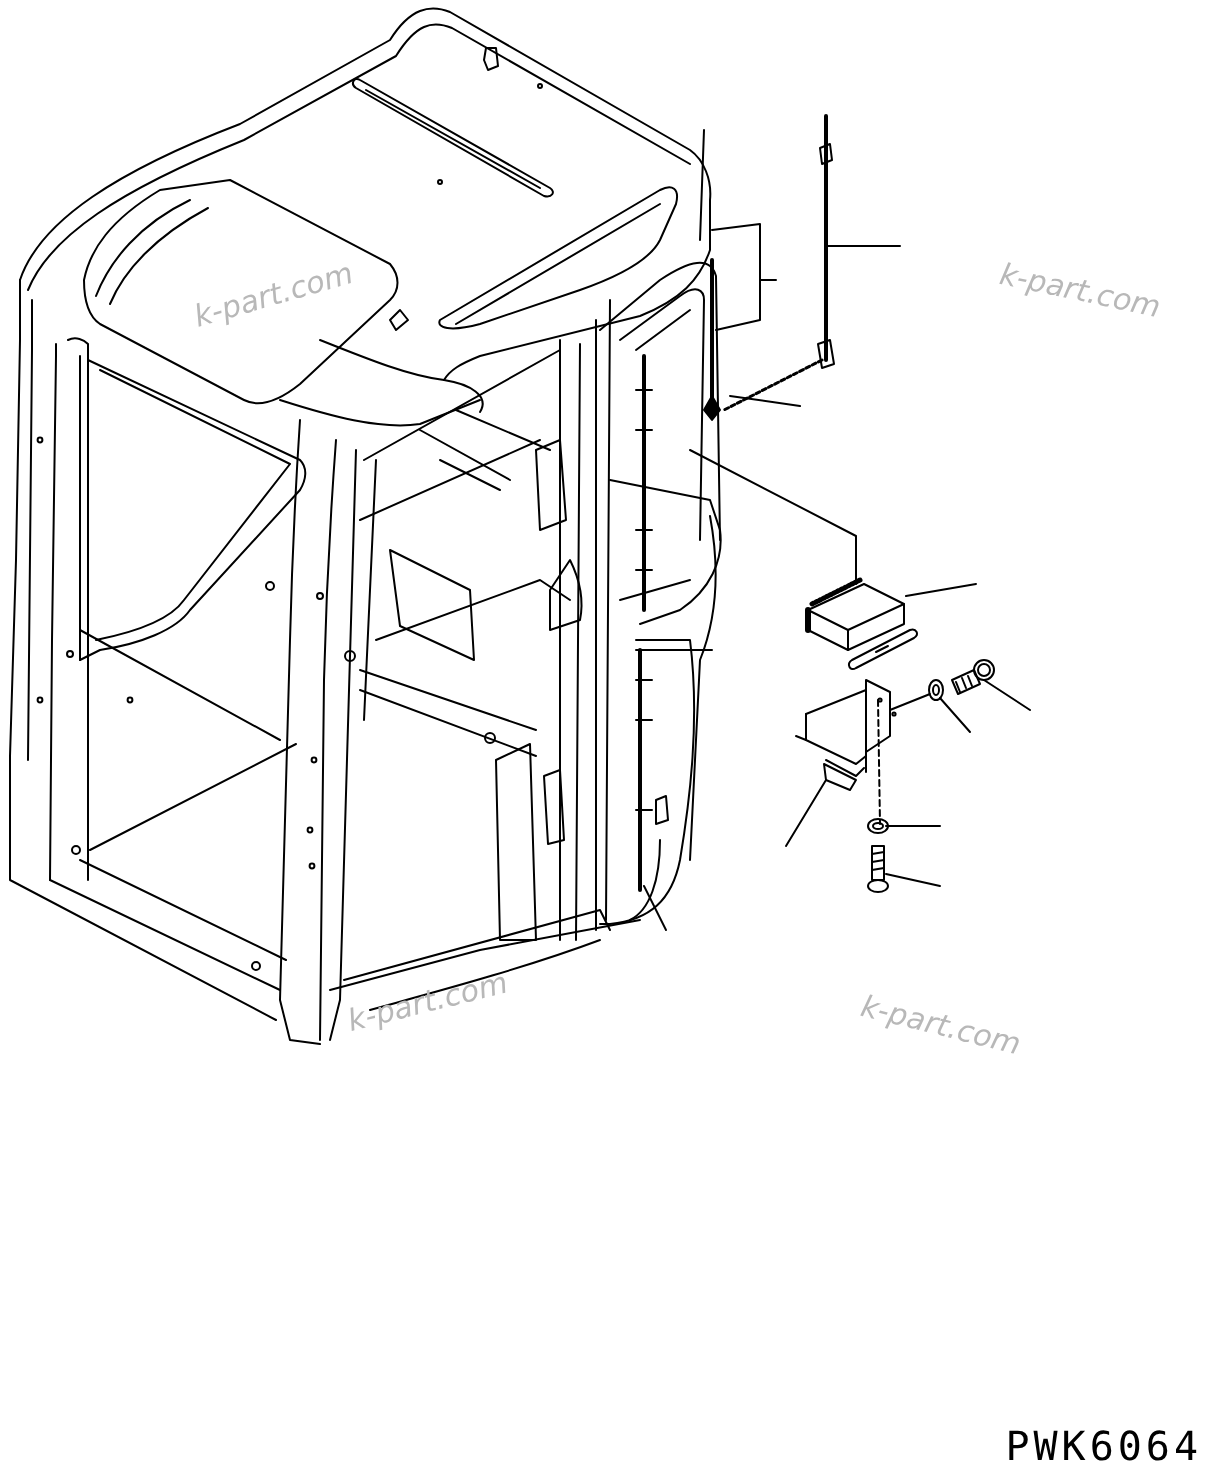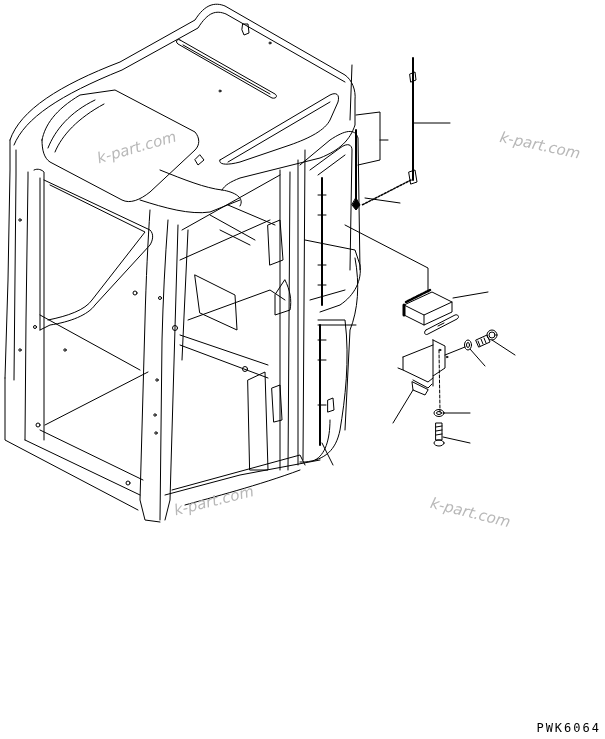--- a/index.html
+++ b/index.html
@@ -1,19 +1,19 @@
 <!DOCTYPE html>
 <html><head>
 <meta charset="utf-8">
 <style>
   html, body { margin: 0; padding: 0; background: #ffffff; }
   body { width: 605px; height: 739px; position: relative; overflow: hidden; font-family: "DejaVu Sans", sans-serif; }
   #diagram { position: absolute; left: 0; top: 0; width: 605px; height: 739px; }
   .wm { position: absolute; font-family: "DejaVu Sans", sans-serif; font-size: 15px; color: #b8b8b8; letter-spacing: 0px; transform-origin: left top; white-space: nowrap; font-style: italic; }
-  .drawing-code { position: absolute; right: 4px; bottom: 4px; font-family: "DejaVu Sans Mono", monospace; font-size: 12px; color: #000; letter-spacing: 2px; margin-left: 32px; }
+  .drawing-code { position: absolute; right: 4px; bottom: 4px; font-family: "DejaVu Sans Mono", monospace; font-size: 20px; color: #000; letter-spacing: 2px; margin-left: 32px; }
 </style>
 </head>
 <body>
 
 <div id="diagram">
 <svg width="605" height="739" viewBox="0 0 605 739" xmlns="http://www.w3.org/2000/svg" fill="none" stroke="#000" stroke-width="1" stroke-linejoin="round" stroke-linecap="round">
 
   <g>
 
     <path d="M10,140 C20,110 60,85 120,62 L195,20 C205,4 215,2 225,6 L345,75 C352,80 356,90 355,100 L355,125 C350,140 340,150 320,158 L240,178 C230,182 225,185 222,190"></path>

